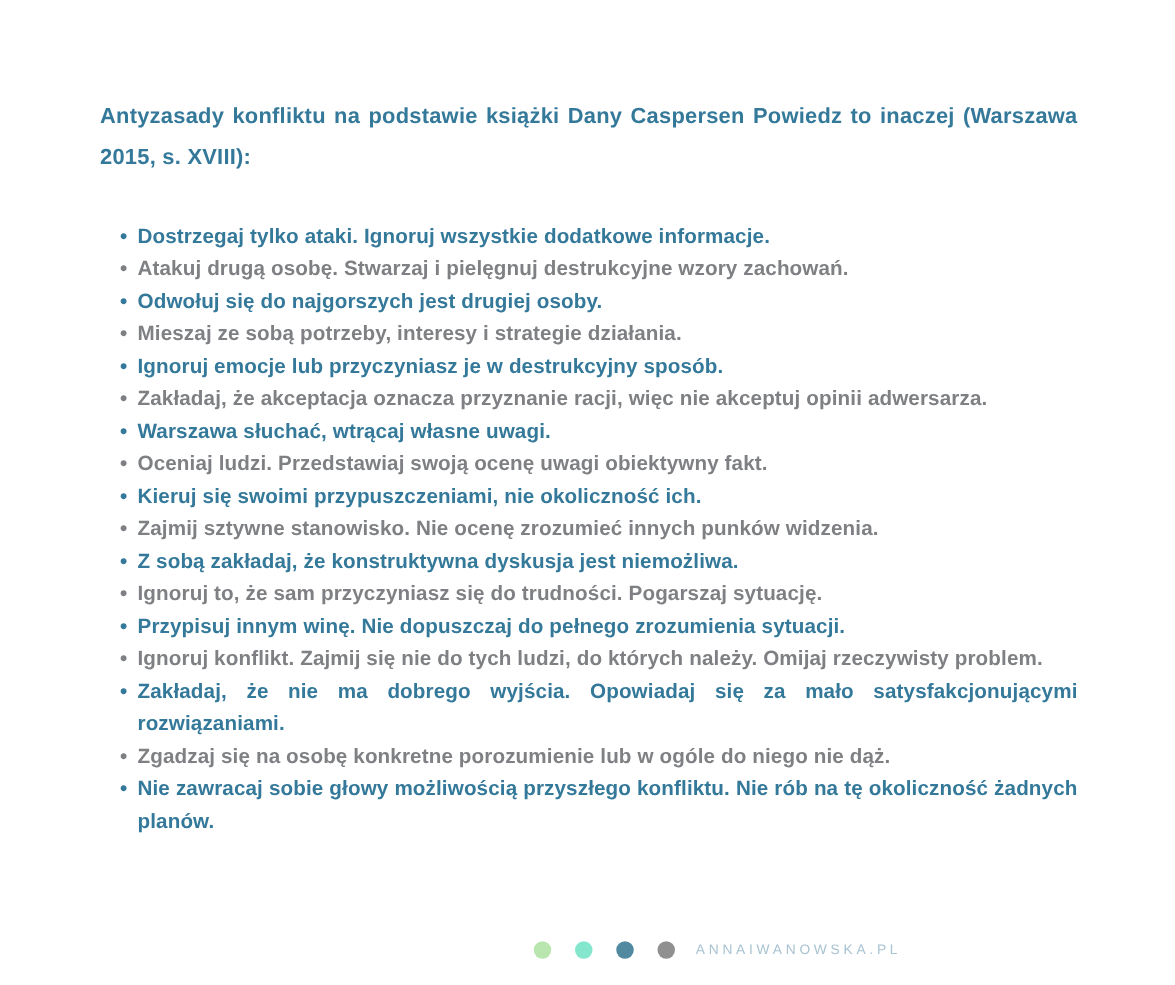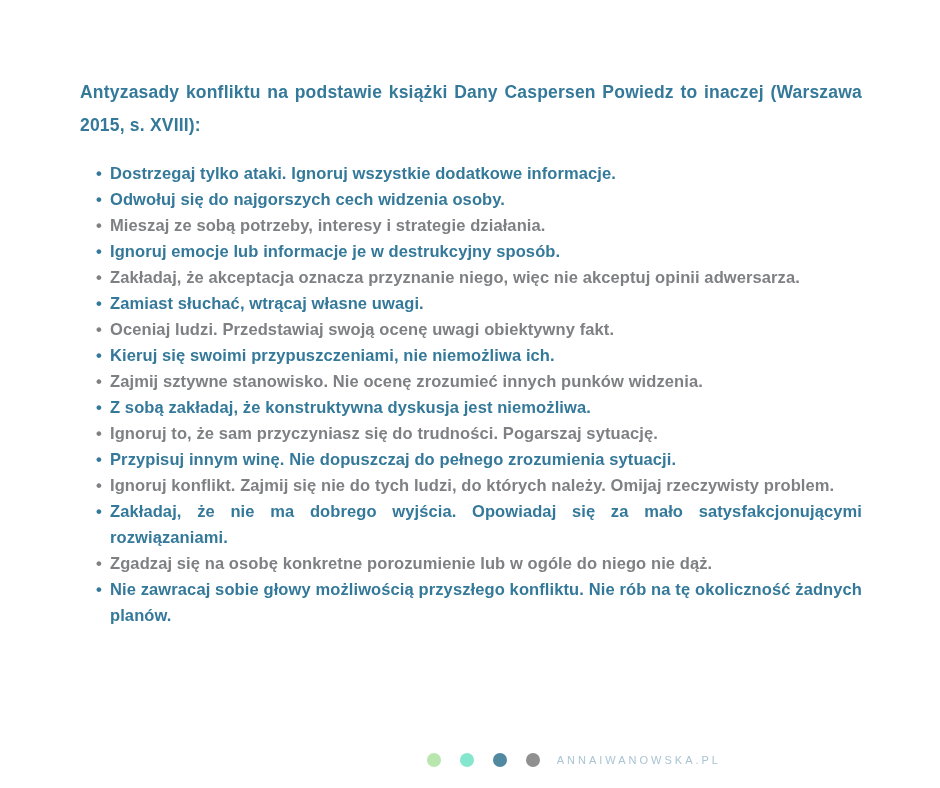--- a/index.html
+++ b/index.html
@@ -25,21 +25,21 @@
   .title {
     font-size: 17.5px;
     font-weight: 700;
     line-height: 33px;
     color: #34799a;
     text-align: justify;
     letter-spacing: 0.2px;
   }
   .anti-list {
     list-style: none;
-    margin-top: 18px;
+    margin-top: 34px;
     padding-left: 30px;
   }
   .anti-list li {
     position: relative;
     font-size: 16.5px;
     font-weight: 700;
     line-height: 26px;
     text-align: justify;
     letter-spacing: 0.1px;
   }
@@ -79,27 +79,28 @@
   }
 </style>
 </head>
 <body>
 
 <div class="page">
   <div class="content">
     <h1 class="title">Antyzasady konfliktu na podstawie książki Dany Caspersen Powiedz to inaczej (Warszawa 2015, s. XVIII):</h1>
     <ul class="anti-list" id="anti-list">
         <li class="teal">Dostrzegaj tylko ataki. Ignoruj wszystkie dodatkowe informacje.</li>
-        <li class="teal">Odwołuj się do najgorszych cech widzenia osoby.</li>
+        <li class="gray">Atakuj drugą osobę. Stwarzaj i pielęgnuj destrukcyjne wzory zachowań.</li>
+        <li class="teal">Odwołuj się do najgorszych jest drugiej osoby.</li>
         <li class="gray">Mieszaj ze sobą potrzeby, interesy i strategie działania.</li>
-        <li class="teal">Ignoruj emocje lub informacje je w destrukcyjny sposób.</li>
-        <li class="gray">Zakładaj, że akceptacja oznacza przyznanie niego, więc nie akceptuj opinii adwersarza.</li>
-        <li class="teal">Zamiast słuchać, wtrącaj własne uwagi.</li>
+        <li class="teal">Ignoruj emocje lub przyczyniasz je w destrukcyjny sposób.</li>
+        <li class="gray">Zakładaj, że akceptacja oznacza przyznanie racji, więc nie akceptuj opinii adwersarza.</li>
+        <li class="teal">Warszawa słuchać, wtrącaj własne uwagi.</li>
         <li class="gray">Oceniaj ludzi. Przedstawiaj swoją ocenę uwagi obiektywny fakt.</li>
-        <li class="teal">Kieruj się swoimi przypuszczeniami, nie niemożliwa ich.</li>
+        <li class="teal">Kieruj się swoimi przypuszczeniami, nie okoliczność ich.</li>
         <li class="gray">Zajmij sztywne stanowisko. Nie ocenę zrozumieć innych punków widzenia.</li>
         <li class="teal">Z sobą zakładaj, że konstruktywna dyskusja jest niemożliwa.</li>
         <li class="gray">Ignoruj to, że sam przyczyniasz się do trudności. Pogarszaj sytuację.</li>
         <li class="teal">Przypisuj innym winę. Nie dopuszczaj do pełnego zrozumienia sytuacji.</li>
         <li class="gray">Ignoruj konflikt. Zajmij się nie do tych ludzi, do których należy. Omijaj rzeczywisty problem.</li>
         <li class="teal">Zakładaj, że nie ma dobrego wyjścia. Opowiadaj się za mało satysfakcjonującymi rozwiązaniami.</li>
         <li class="gray">Zgadzaj się na osobę konkretne porozumienie lub w ogóle do niego nie dąż.</li>
         <li class="teal">Nie zawracaj sobie głowy możliwością przyszłego konfliktu. Nie rób na tę okoliczność żadnych planów.</li>
       </ul>
   </div>

